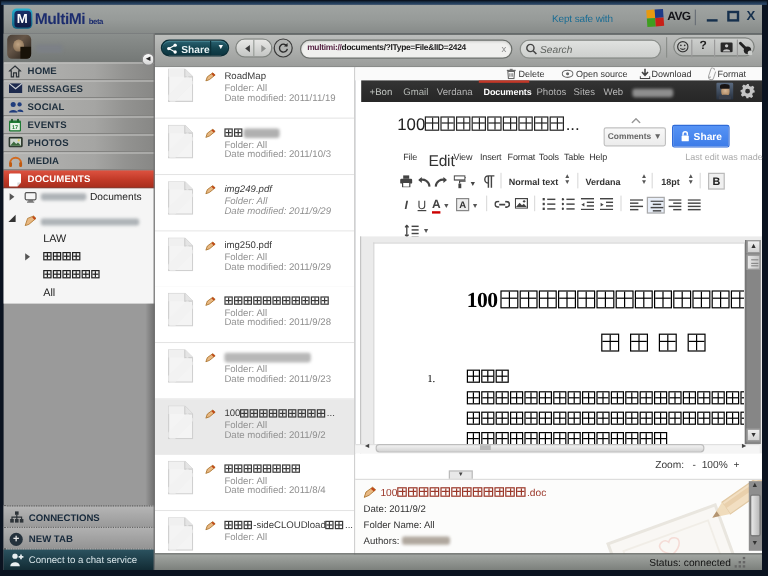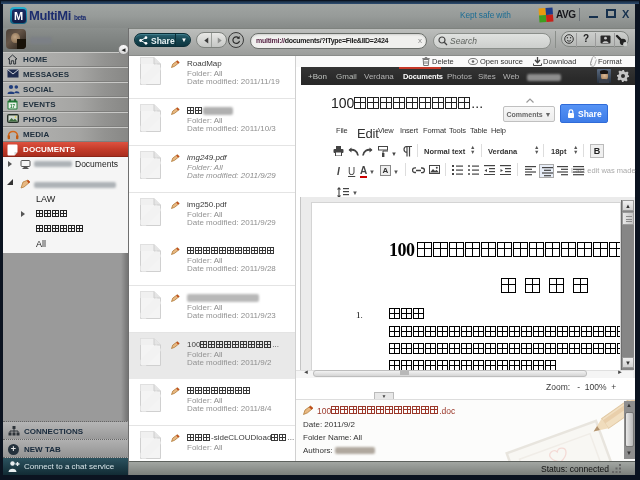--- a/index.html
+++ b/index.html
@@ -416,21 +416,21 @@
   </svg>
 <div class="ab" style="left:578px;top:109px;font-size:8.5px;font-weight:bold;color:#fff;">Share</div>
 <div class="ab" style="left:336px;top:126px;font-size:7.5px;color:#333;letter-spacing:-0.15px;">File</div>
 <div class="ab" style="left:357px;top:126px;font-size:13px;color:#333;letter-spacing:-0.15px;">Edit</div>
 <div class="ab" style="left:378px;top:126px;font-size:7.5px;color:#333;letter-spacing:-0.15px;">View</div>
 <div class="ab" style="left:400px;top:126px;font-size:7.5px;color:#333;letter-spacing:-0.15px;">Insert</div>
 <div class="ab" style="left:423px;top:126px;font-size:7.5px;color:#333;letter-spacing:-0.15px;">Format</div>
 <div class="ab" style="left:449px;top:126px;font-size:7.5px;color:#333;letter-spacing:-0.15px;">Tools</div>
 <div class="ab" style="left:470px;top:126px;font-size:7.5px;color:#333;letter-spacing:-0.15px;">Table</div>
 <div class="ab" style="left:491px;top:126px;font-size:7.5px;color:#333;letter-spacing:-0.15px;">Help</div>
-<div class="ab" style="left:571px;top:126px;font-size:7.5px;color:#aaa;white-space:nowrap;margin-top:40px;">Last edit was made</div>
+<div class="ab" style="left:571px;top:126px;font-size:7.5px;color:#aaa;white-space:nowrap;">Last edit was made</div>
 <svg style="left:333px;top:146px;" width="11" height="10" viewBox="0 0 11 10">
     <rect x="3" y="0" width="5" height="3" fill="#444"></rect>
     <rect x="0.5" y="3" width="10" height="4" rx="1" fill="#444"></rect>
     <rect x="2.5" y="6" width="6" height="4" fill="#fff" stroke="#444"></rect>
   </svg>
 <svg style="left:348px;top:147px;" width="11" height="9" viewBox="0 0 11 9">
     <path d="M3.5 0.5 L0.5 3 L3.5 5.5" fill="#444" stroke="none"></path>
     <path d="M1.5 3 C6 2 9.5 4 10 8.5" fill="none" stroke="#444" stroke-width="1.8"></path>
   </svg>
 <svg style="left:362px;top:147px;" width="11" height="9" viewBox="0 0 11 9">

